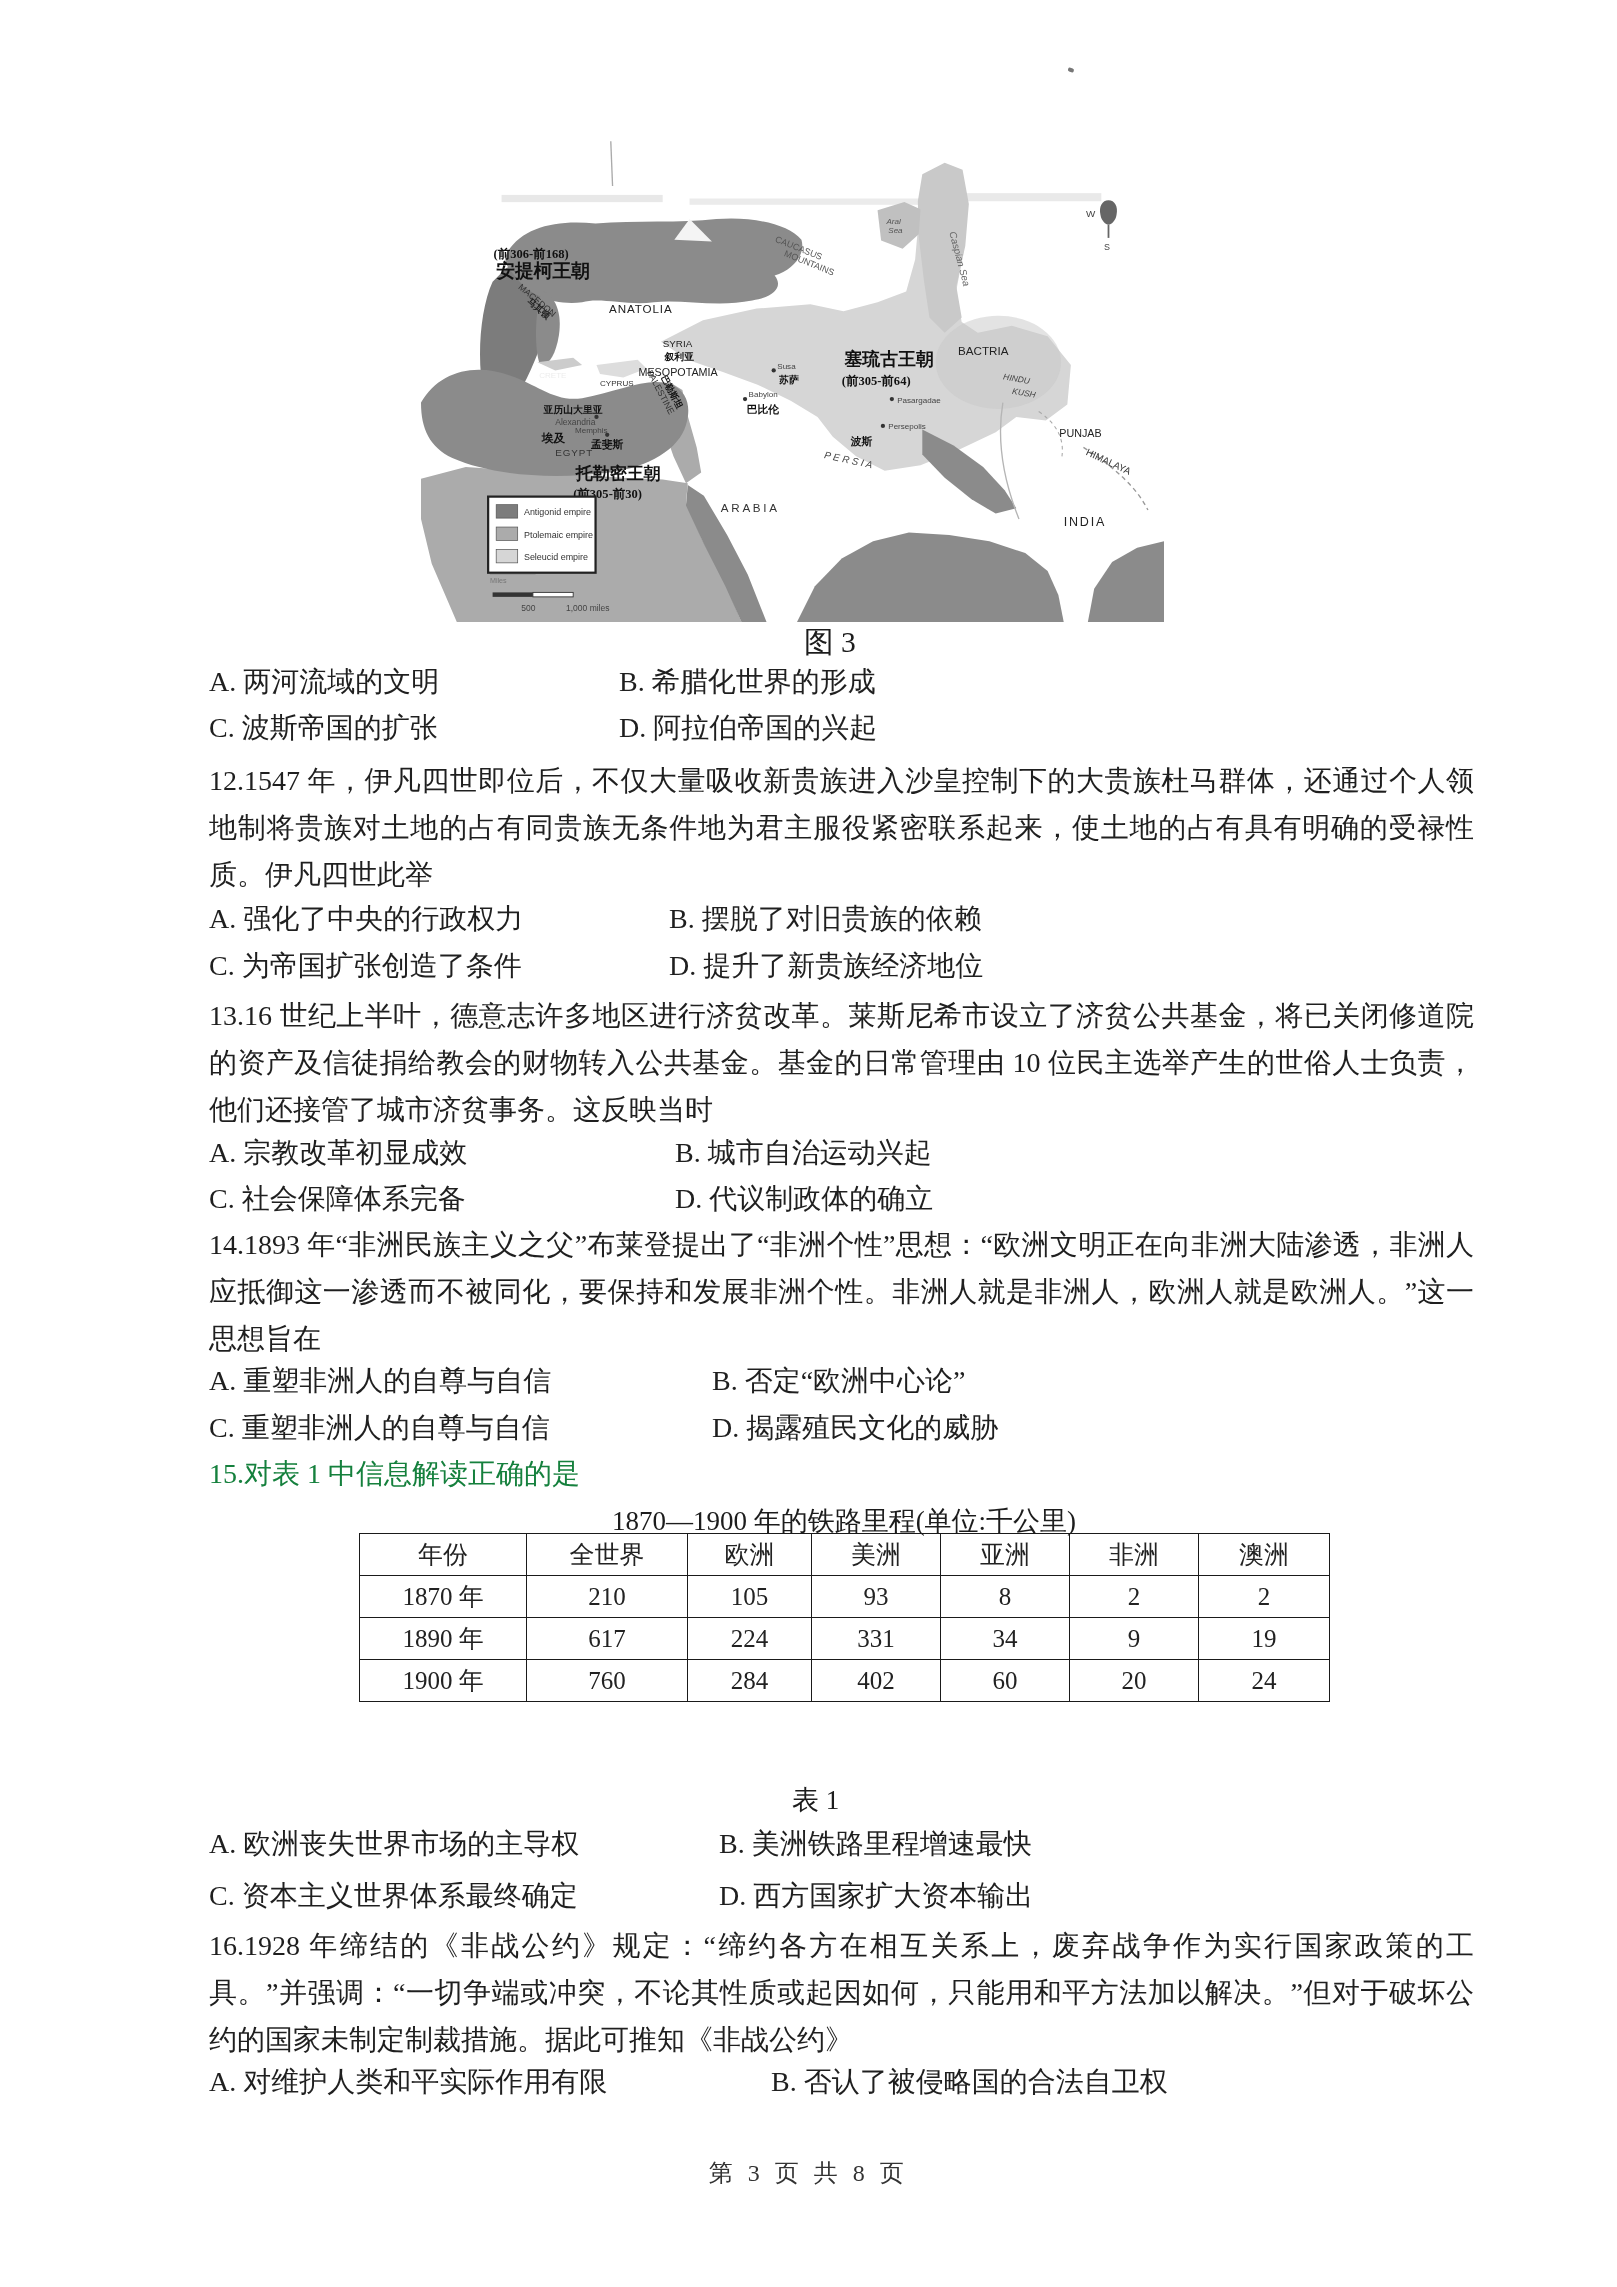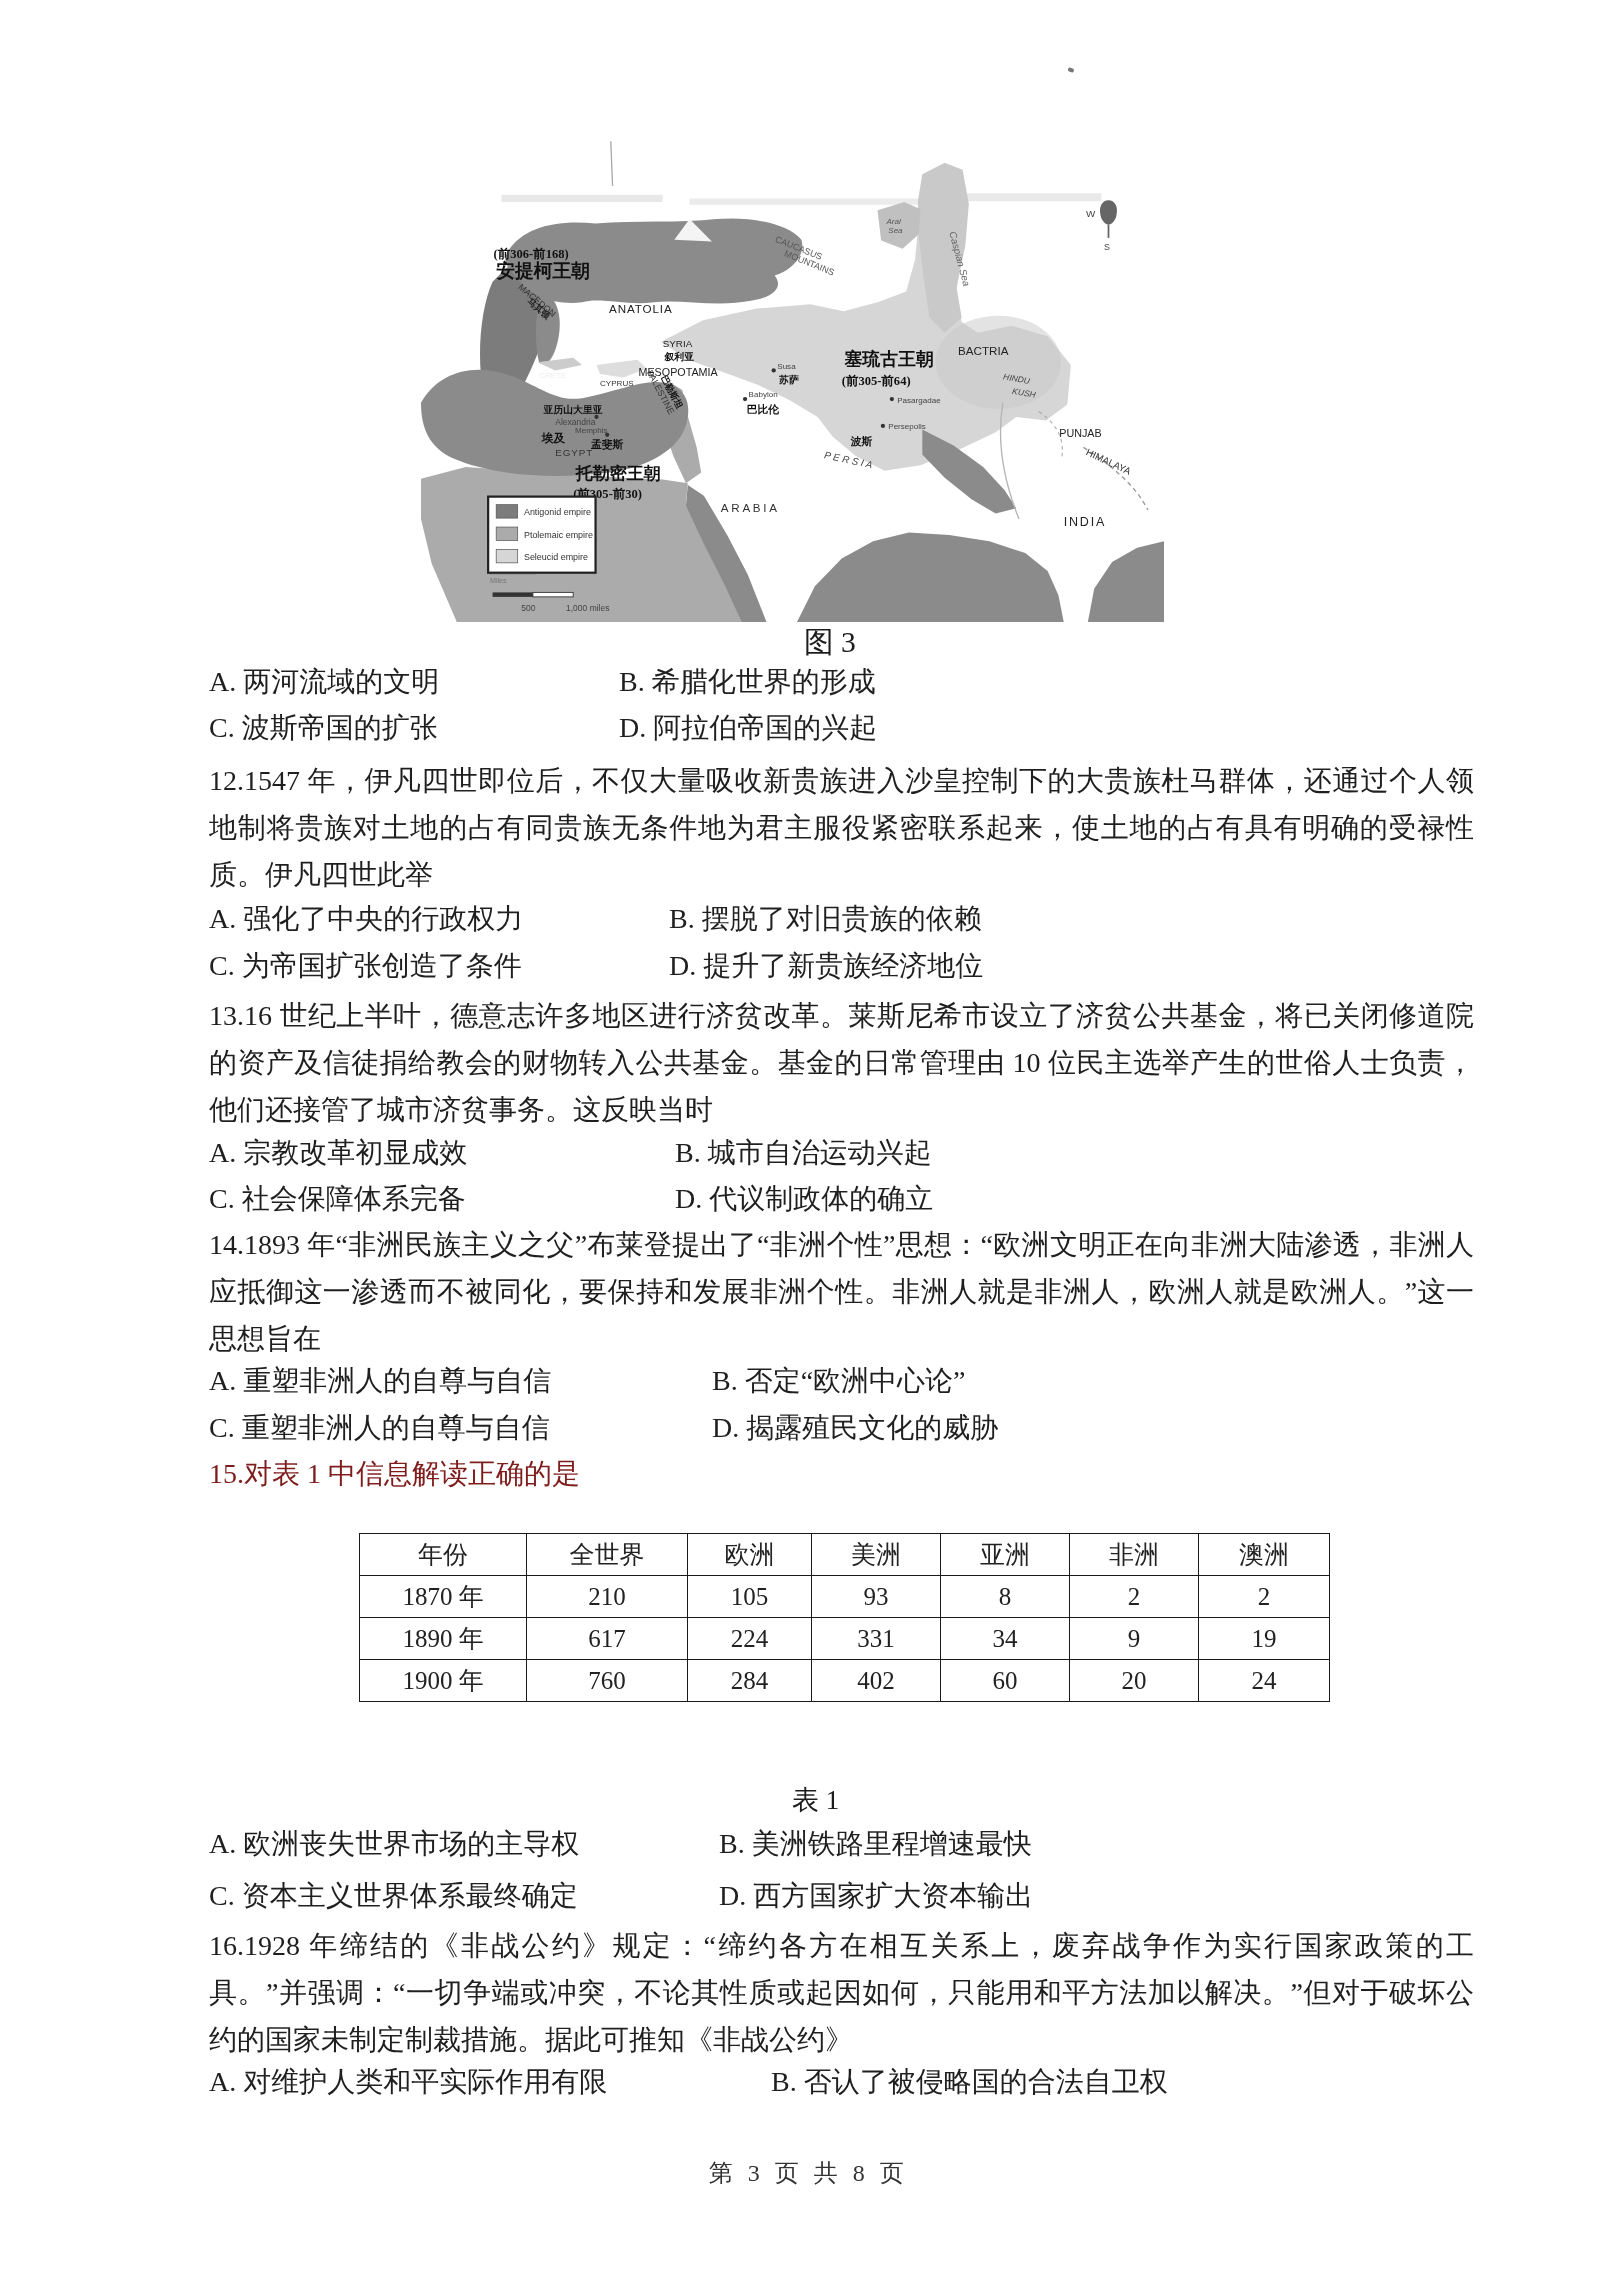--- a/index.html
+++ b/index.html
@@ -3,21 +3,21 @@
 <meta charset="utf-8">
 <style>
   html,body{margin:0;padding:0;background:#888;}
   .page{position:relative;width:1617px;height:2287px;background:#ffffff;margin:0 auto;
         font-family:"Liberation Serif","DejaVu Serif",serif;color:#222;overflow:hidden;}
   .artifact-dot{position:absolute;left:1068px;top:68px;width:6.3px;height:3.6px;background:#777;border-radius:1.8px;transform:rotate(20deg);}
   .map-wrap{position:absolute;left:421px;top:134px;width:743px;height:488px;}
   .fig-caption{position:absolute;left:804px;top:622px;font-size:29.6px;color:#1c1c1c;}
   .tbl-caption{position:absolute;left:792px;top:1782px;font-size:27px;color:#1c1c1c;font-family:Liberation Serif, serif;}
   .para{position:absolute;left:209px;width:1265px;font-size:28px;line-height:47px;text-align:justify;color:#1f1f1f;}
-  .lead{position:absolute;left:209px;font-size:28px;color:#7f1d1d;white-space:nowrap;}
+  .lead{position:absolute;left:209px;font-size:28px;color:#15803d;white-space:nowrap;}
   .opt-row{position:absolute;left:209px;display:flex;font-size:28px;color:#1f1f1f;white-space:nowrap;}
   .opt-row .o1{flex:0 0 var(--w,448px);}
   .tbl-title{position:absolute;left:359px;width:970px;top:1503px;text-align:center;font-size:27px;color:#1c1c1c;}
   table.rail{position:absolute;left:359px;top:1533px;border-collapse:collapse;table-layout:fixed;}
   table.rail td,table.rail th{border:1.8px solid #1a1a1a;height:41px;text-align:center;vertical-align:middle;
         font-size:25px;font-weight:normal;color:#222;padding:0;}
   .footer{position:absolute;left:0;top:2157px;width:100%;text-align:center;font-size:24px;letter-spacing:4.5px;color:#333;}
   svg text{font-family:"Liberation Sans","DejaVu Sans",sans-serif;}
   .cnb{font-family:"Liberation Serif","DejaVu Serif",serif;font-weight:bold;}
 </style>
@@ -177,20 +177,21 @@
   <div class="opt-row" style="top:1362px;--w:503px">
     <span class="o1">A. 重塑非洲人的自尊与自信</span>
     <span>B. 否定“欧洲中心论”</span>
   </div>
   <div class="opt-row" style="top:1409px;--w:503px">
     <span class="o1">C. 重塑非洲人的自尊与自信</span>
     <span>D. 揭露殖民文化的威胁</span>
   </div>
 
   <div class="lead" style="top:1455px">15.对表 1 中信息解读正确的是</div>
+  <div class="tbl-title">1870—1900 年的铁路里程(单位:千公里)</div>
 
   <table class="rail">
     <colgroup>
       <col style="width:167px">
         <col style="width:161px">
         <col style="width:124px">
         <col style="width:129px">
       <col style="width:129px">
         <col style="width:129px">
         <col style="width:131px">

